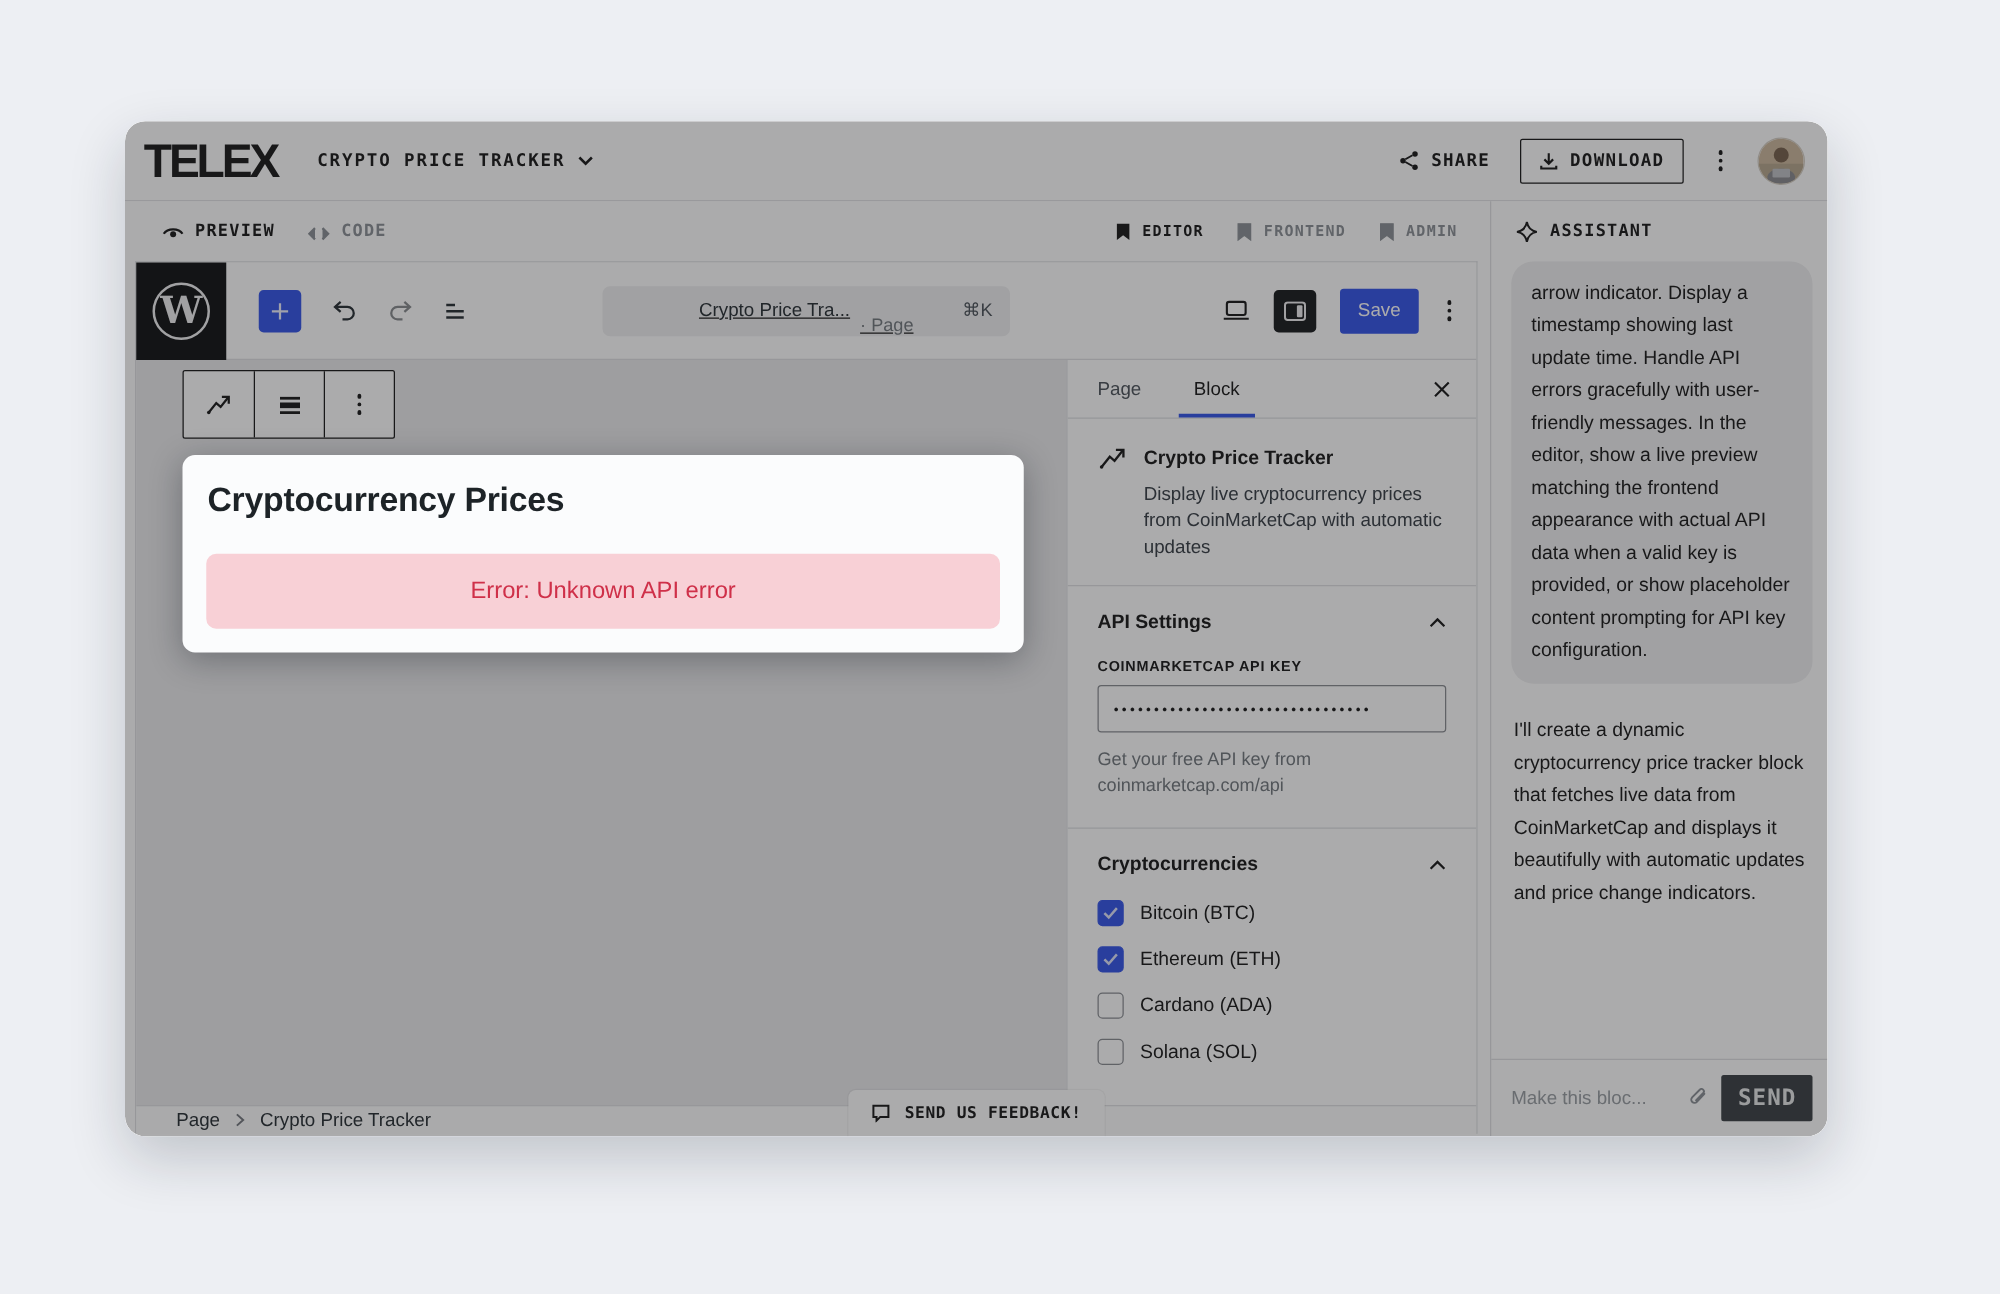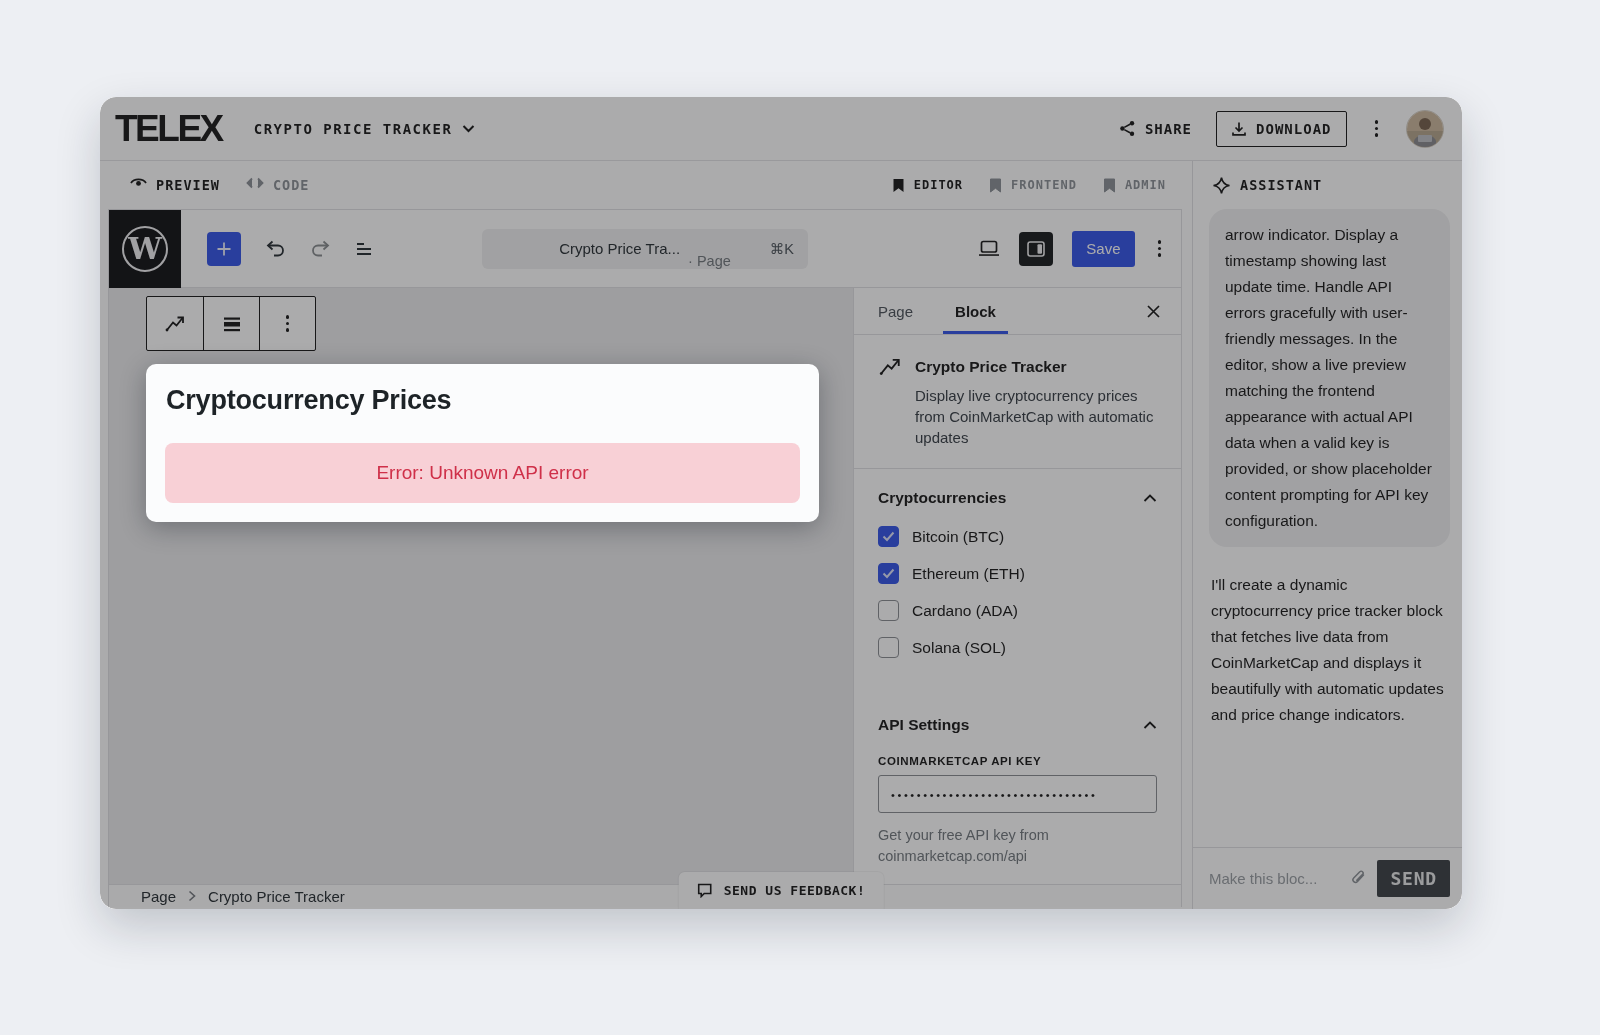--- a/index.html
+++ b/index.html
@@ -22,38 +22,38 @@
   .download-btn{ display:flex; align-items:center; gap:9px; font-size:14px; font-weight:700; letter-spacing:1px; border:1.5px solid #1e1e1e; border-radius:2px; padding:9px 14px; background:#fff; cursor:pointer; }
   .kebab{ display:flex; flex-direction:column; gap:3px; padding:4px; cursor:pointer; }
   .kebab i{ width:3.5px; height:3.5px; border-radius:50%; background:#1e1e1e; }
   .avatar{ width:38px; height:38px; border-radius:50%; overflow:hidden; flex:0 0 38px; cursor:pointer; border:1px solid #d6d0c6; }
 
   
   .content-row{ flex:1; display:flex; min-height:0; }
   .editor-col{ flex:1; display:flex; flex-direction:column; min-width:0; background:#fff; }
 
   .subheader{ height:48px; flex:0 0 48px; display:flex; align-items:center; padding:0 26px 0 30px; }
-  .view-tab{ display:flex; align-items:flex-start; gap:9px; font-size:13.5px; font-weight:700; letter-spacing:1px; cursor:pointer; }
+  .view-tab{ display:flex; align-items:flex-end; gap:9px; font-size:13.5px; font-weight:700; letter-spacing:1px; cursor:pointer; }
   .view-tab + .view-tab{ margin-left:26px; }
   .tab-muted{ color:#8e9398; }
   .tab-muted svg *{ stroke:#8e9398; fill:#8e9398; }
   .mode-tabs{ margin-left:auto; display:flex; align-items:center; gap:26px; }
   .mode-tab{ display:flex; align-items:center; gap:9px; font-size:12px; font-weight:700; letter-spacing:1px; cursor:pointer; }
 
   .wp-app{ flex:1; display:flex; flex-direction:column; margin:0 10px 2px 8px; border:1px solid #e0e1e3; border-bottom:none; min-height:0; }
 
   
   .ed-toolbar{ height:78px; flex:0 0 78px; display:flex; align-items:center; border-bottom:1px solid #e0e1e3; position:relative; background:#fff; }
   .wp-tile{ width:72px; height:78px; background:#16181a; display:flex; align-items:center; justify-content:center; cursor:pointer; flex:0 0 72px; }
   .wp-mark{ width:46px; height:46px; border:2px solid #f0f0f1; border-radius:50%; display:flex; align-items:center; justify-content:center;
     font-family:"DejaVu Serif","Liberation Serif",serif; font-size:30px; font-weight:700; color:#f0f0f1; line-height:1; }
   .add-btn{ width:34px; height:34px; border-radius:4px; background:var(--accent); display:flex; align-items:center; justify-content:center; margin-left:26px; cursor:pointer; }
   .tb-icon{ margin-left:24px; cursor:pointer; display:flex; align-items:center; }
   .doc-pill{ position:absolute; left:50%; transform:translateX(-50%); width:326px; height:40px; background:#f0f0f1; border-radius:6px;
-    display:flex; align-items:center; justify-content:center; cursor:pointer; }
+    display:flex; align-items:center; justify-content:center; cursor:pointer;text-decoration:underline; }
   .doc-pill .title{ font-size:15px; color:#2c3338; }
   .doc-pill .meta{ font-size:14.5px; color:#757b80; margin-left:8px;margin-top:25px; }
   .doc-pill .kbd{ position:absolute; right:14px; font-size:14.5px; color:#50575e; }
   .tb-right{ margin-left:auto; display:flex; align-items:center; gap:19px; padding-right:16px; }
   .toggle-tile{ width:34px; height:34px; border-radius:4px; background:#1e2123; display:flex; align-items:center; justify-content:center; cursor:pointer; }
   .save-btn{ min-width:62px; height:36px; border-radius:3px; background:var(--accent); color:#fff; font-size:15px; border:none;
     display:flex; align-items:center; justify-content:center; padding:0 14px; cursor:pointer; font-family:inherit; }
 
   
   .wp-main{ flex:1; display:flex; min-height:0; }
@@ -67,21 +67,21 @@
     box-shadow:0 6px 26px rgba(15,20,30,.33); padding:19px 19px 19px; }
   .block-heading{ font-size:27px; font-weight:700; letter-spacing:-.2px; color:#1d2327; padding:2px 1px 0 1px; }
   .error-box{ margin-top:27px; height:60px; border-radius:8px; background:var(--error_bg); display:flex; align-items:center; justify-content:center; }
   .error-text{ color:var(--error_text); font-size:19px; font-weight:500; }
 
   
   .inspector{ width:328px; flex:0 0 328px; border-left:1px solid #e0e1e3; background:#fff; display:flex; flex-direction:column; overflow:hidden; }
   .insp-tabs{ height:47px; flex:0 0 47px; display:flex; align-items:center; padding:0 20px 0 24px; border-bottom:1px solid #e0e1e3; }
   .insp-tab{ font-size:15px; color:#50575e; cursor:pointer; height:100%; display:flex; align-items:center; position:relative; }
   .insp-tab + .insp-tab{ margin-left:42px; }
-  .insp-tab.active{ color:#1e1e1e; font-weight:700; }
+  .insp-tab.active{ color:#1e1e1e; font-weight:400; }
   .insp-tab.active::after{ content:""; position:absolute; left:-12px; right:-12px; bottom:0; height:3px; background:var(--accent); }
   .insp-close{ margin-left:auto; cursor:pointer; display:flex; }
 
   .insp-blockinfo{ padding:21px 24px 20px; border-bottom:1px solid #e0e1e3; }
   .bi-row{ display:flex; align-items:center; gap:13px; }
   .bi-title{ font-size:15.5px; font-weight:700; color:#1e1e1e; }
   .bi-desc{ margin:7px 0 0 37px; font-size:15px; line-height:21px; color:#3c434a; width:242px; }
 
   .insp-section{ padding:20px 24px 22px; border-bottom:1px solid #e0e1e3; }
   .sec-head{ display:flex; align-items:center; justify-content:space-between; cursor:pointer; }
@@ -336,20 +336,36 @@
                 <span style="display:flex">
                   <svg width="24" height="22" viewBox="0 0 22 20">
                       <path d="M3 16 L9 8.5 L12.5 11.5 L18.5 4" fill="none" stroke="#1e1e1e" stroke-width="1.7"></path>
                       <path d="M13.5 3.5 H19 V9" fill="none" stroke="#1e1e1e" stroke-width="1.7"></path>
                       <circle cx="3" cy="16" r="1.3" fill="#1e1e1e"></circle>
                     </svg>
                 </span>
                 <span class="bi-title">Crypto Price Tracker</span>
               </div>
               <div class="bi-desc">Display live cryptocurrency prices from CoinMarketCap with automatic updates</div>
+            </div>
+
+            <div class="insp-section">
+              <div class="sec-head">
+                <span class="sec-title">API Settings</span>
+                <span style="display:flex">
+                  <svg width="14" height="9" viewBox="0 0 14 9">
+                      <path d="M1.5 7 L7 1.5 L12.5 7" fill="none" stroke="#1e1e1e" stroke-width="1.8"></path>
+                    </svg>
+                </span>
+              </div>
+              <div class="field-label">COINMARKETCAP API KEY</div>
+              <div class="key-input">
+                <span class="key-dots">••••••••••••••••••••••••••••••••</span>
+              </div>
+              <div class="helper">Get your free API key from coinmarketcap.com/api</div>
             </div>
 
             <div class="insp-section" style="border-bottom:none">
               <div class="sec-head">
                 <span class="sec-title">Cryptocurrencies</span>
                 <span style="display:flex">
                   <svg width="14" height="9" viewBox="0 0 14 9">
                       <path d="M1.5 7 L7 1.5 L12.5 7" fill="none" stroke="#1e1e1e" stroke-width="1.8"></path>
                     </svg>
                 </span>
@@ -374,36 +390,20 @@
                   <div class="crypto-row">
                     <span class="cbx"></span>
                     <span class="crypto-label">Cardano (ADA)</span>
                   </div>
                   <div class="crypto-row">
                     <span class="cbx"></span>
                     <span class="crypto-label">Solana (SOL)</span>
                   </div>
                 </div>
             </div>
-
-            <div class="insp-section">
-              <div class="sec-head">
-                <span class="sec-title">API Settings</span>
-                <span style="display:flex">
-                  <svg width="14" height="9" viewBox="0 0 14 9">
-                      <path d="M1.5 7 L7 1.5 L12.5 7" fill="none" stroke="#1e1e1e" stroke-width="1.8"></path>
-                    </svg>
-                </span>
-              </div>
-              <div class="field-label">COINMARKETCAP API KEY</div>
-              <div class="key-input">
-                <span class="key-dots">••••••••••••••••••••••••••••••••</span>
-              </div>
-              <div class="helper">Get your free API key from coinmarketcap.com/api</div>
-            </div>
           </div>
         </div>
 
         <div class="wp-footer">
           <div class="crumb">
             <span>Page</span>
             <span style="display:flex">
               <svg width="8" height="12" viewBox="0 0 8 12">
                   <path d="M1.5 1.5 L6.5 6 L1.5 10.5" fill="none" stroke="#787c82" stroke-width="1.6"></path>
                 </svg>

